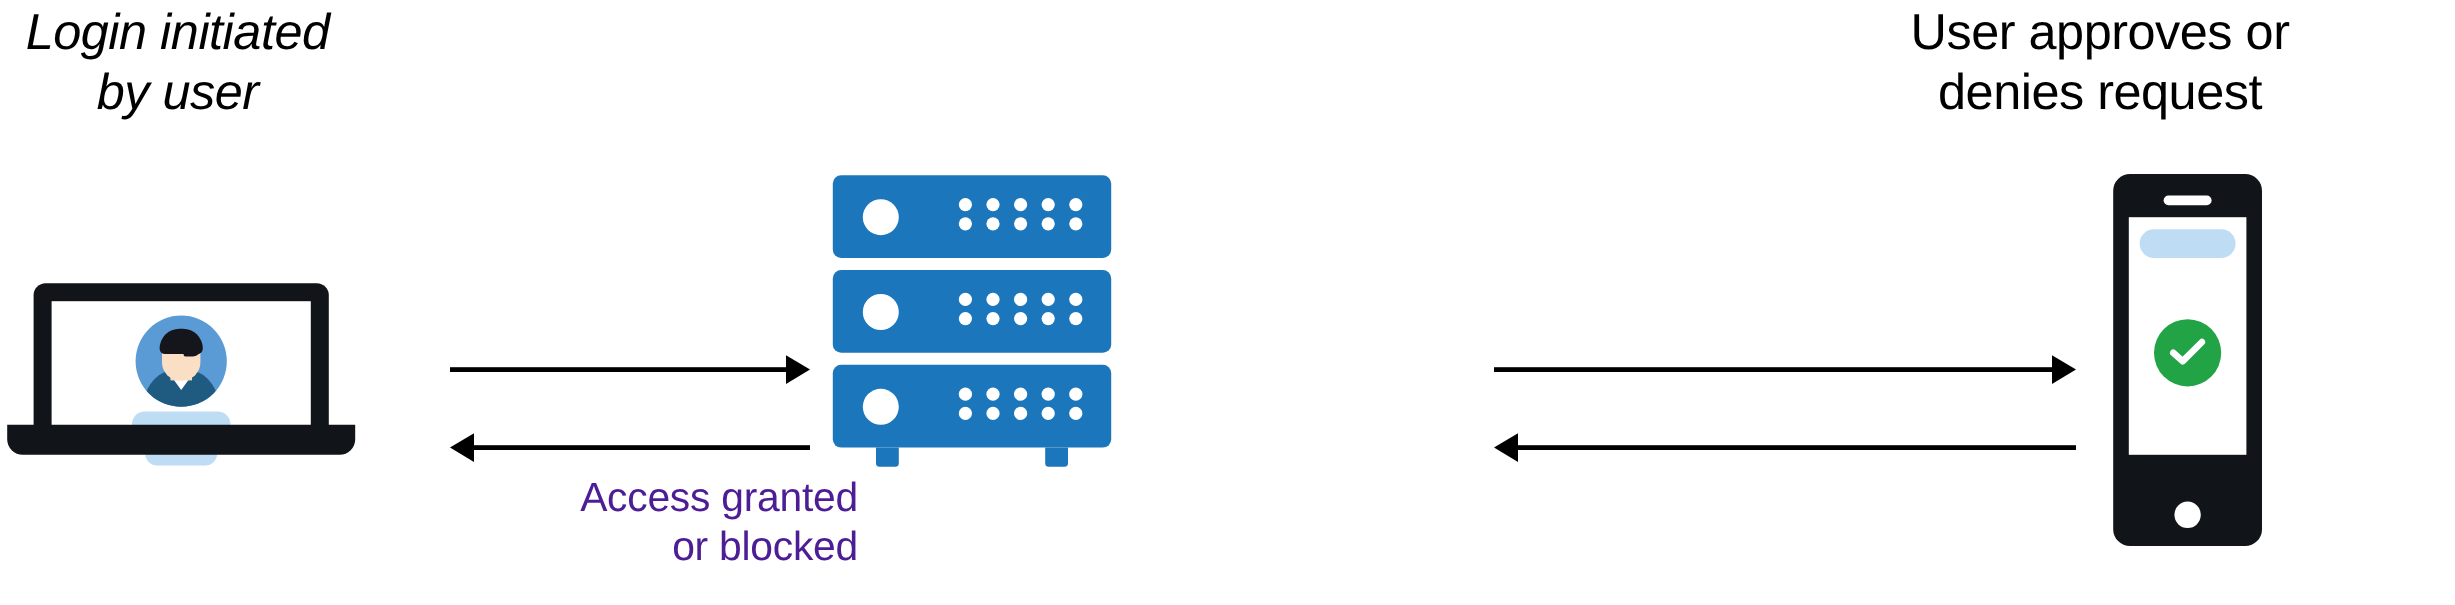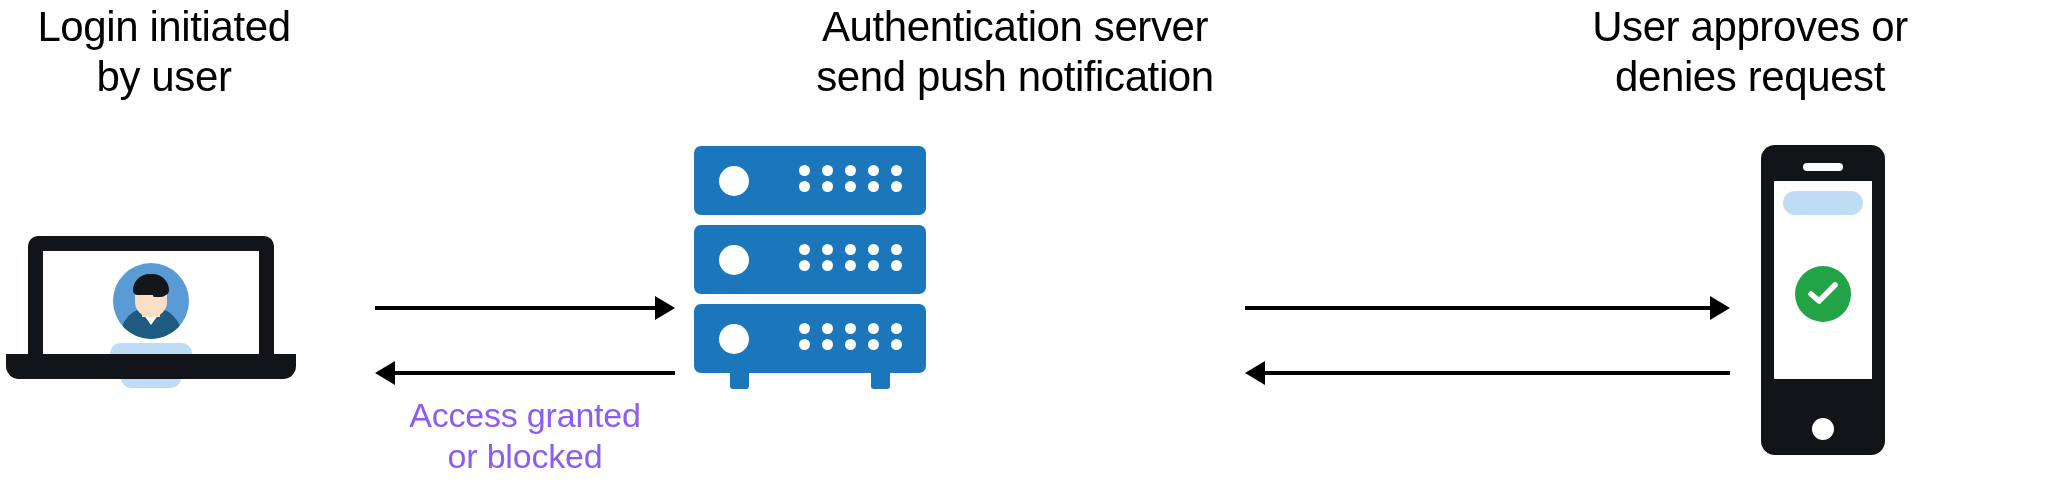--- a/index.html
+++ b/index.html
@@ -23,21 +23,21 @@
   .heading {
     position: absolute;
     text-align: center;
     font-size: 42px;
     line-height: 1.18;
     font-weight: 400;
     color: #000000;
     letter-spacing: -0.4px;
     white-space: pre-line;
   }
-  #heading-laptop { left: 16px;    top: 2px; width: 296px; }
+  #heading-laptop { left: 0px;    top: 2px; width: 296px; font-style: italic; }
   #heading-server { left: 610px;  top: 2px; width: 810px; }
   #heading-phone  { left: 1430px; top: 2px; width: 640px; }
 
   
   #laptop { position: absolute; left: 6px; top: 236px; width: 290px; height: 140px; }
   .laptop-lid {
     position: absolute; left: 22px; top: 0; width: 246px; height: 122px;
     background: #111418; border-radius: 10px 10px 0 0;
   }
   .laptop-screen {
@@ -163,37 +163,35 @@
     border-bottom: 12px solid transparent; border-right: 20px solid #000000;
   }
 
   #arrow-a { left: 375px;  top: 296px; width: 300px; }
   #arrow-b { left: 375px;  top: 361px; width: 300px; }
   #arrow-c { left: 1245px; top: 296px; width: 485px; }
   #arrow-d { left: 1245px; top: 361px; width: 485px; }
 
   
   .caption {
-    position: absolute; text-align: center; font-size: 34px;
-    line-height: 1.2; color: #8b5cf6; letter-spacing: -0.2px;
+    position: absolute; text-align: right; font-size: 34px;
+    line-height: 1.2; color: #4c1d95; letter-spacing: -0.2px;
     white-space: pre-line; font-weight: 400;
   }
   #caption-left  { left: 335px;  top: 395px; width: 380px; }
   #caption-right { left: 1245px; top: 395px; width: 485px; }
 </style>
 </head>
 <body>
 
 <div id="stage">
 
   <div class="heading" id="heading-laptop">Login initiated
 by user</div>
 
-  <div class="heading" id="heading-server">Authentication server
-send push notification</div>
 
   <div class="heading" id="heading-phone">User approves or
 denies request</div>
 
   <div id="laptop">
     <div class="laptop-lid"></div>
     <div class="laptop-screen">
       <div class="avatar">
         <div class="av-body"></div>
         <div class="av-collar"></div>

